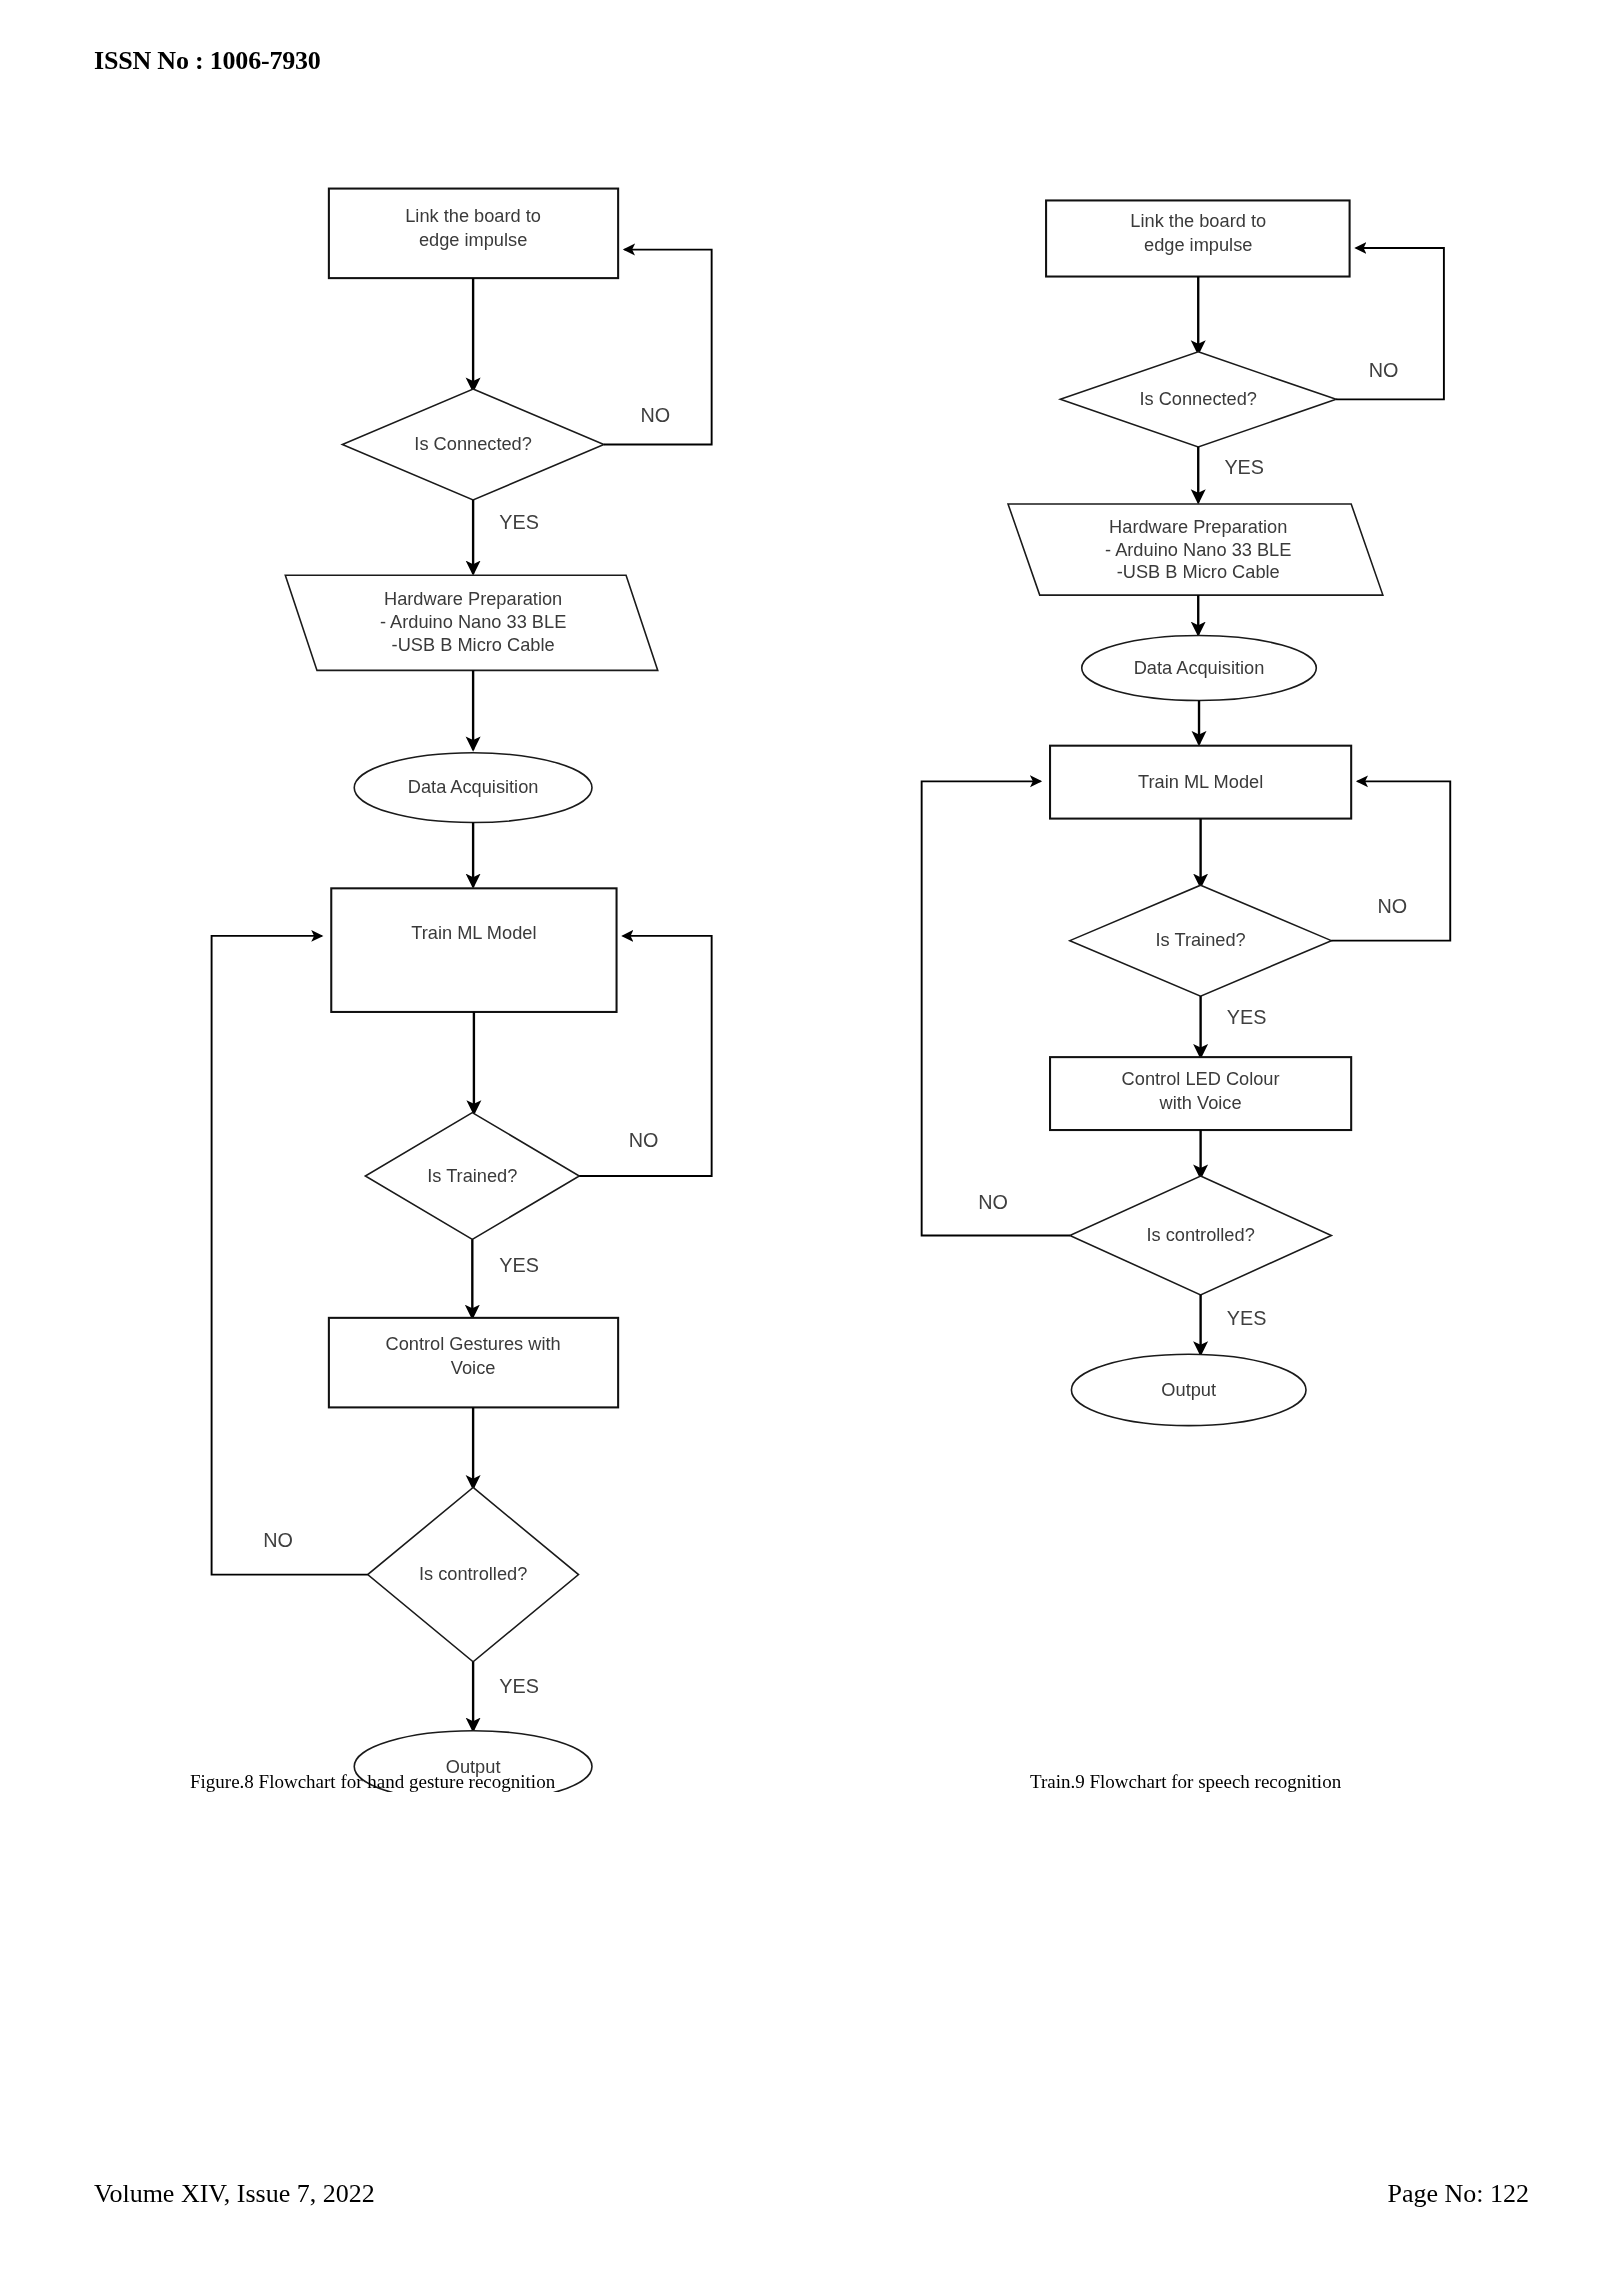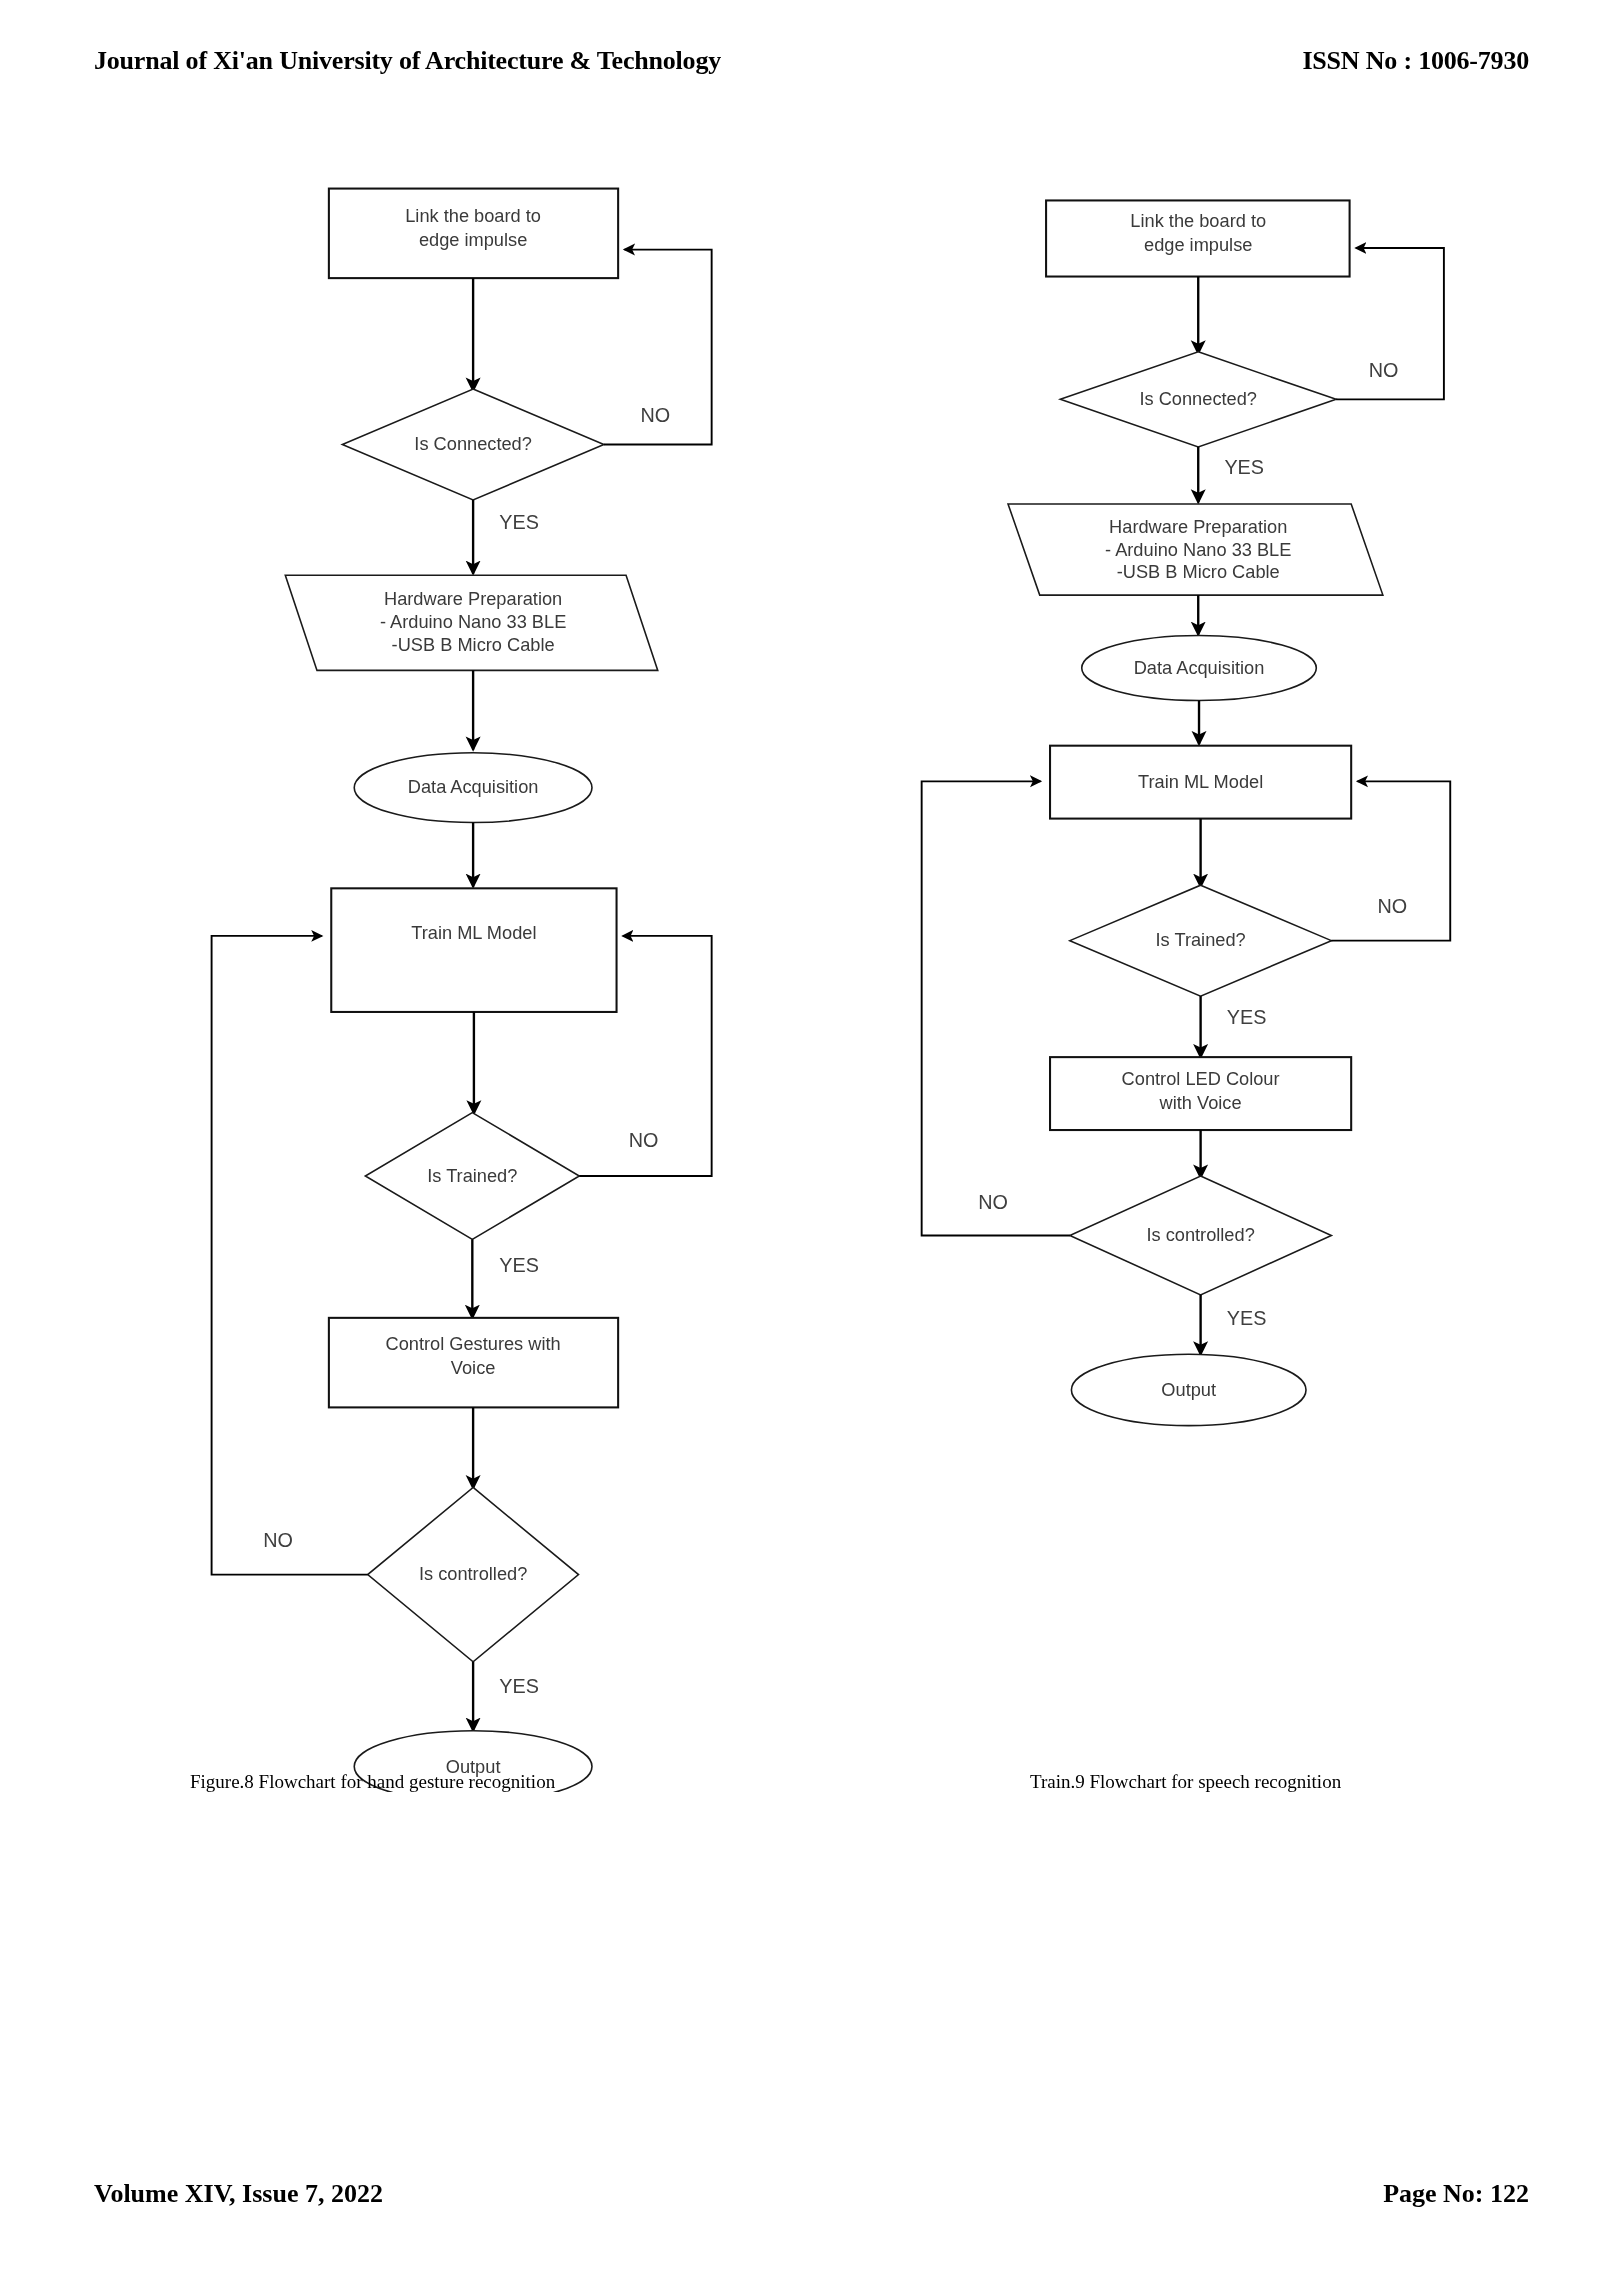--- a/index.html
+++ b/index.html
@@ -72,21 +72,21 @@
     bottom: 86px;
     left: 94px;
     right: 94px;
     display: flex;
     justify-content: space-between;
     align-items: baseline;
   }
   .footer-volume,
   .footer-page {
     font-family: "Liberation Serif", serif;
-    font-weight: bold;
+    font-weight: normal;
     font-size: 26px;
     white-space: nowrap;
   }
 
   
   .node-text {
     font-family: "Liberation Sans", sans-serif;
     font-size: 23px;
     fill: #3a3a3a;
     text-anchor: middle;
@@ -121,21 +121,20 @@
     stroke: #000000;
     stroke-width: 2.4;
   }
 </style>
 </head>
 <body>
 
 <div class="page">
 
   <div class="runhead">
-    <span class="runhead-journal">Journal of Xi'an University of Architecture &amp; Technology</span>
     <span class="runhead-issn">ISSN No : 1006-7930</span>
   </div>
 
   <div class="figures">
     <svg class="figure-svg" viewBox="0 0 2048 2060" xmlns="http://www.w3.org/2000/svg">
       <defs>
         <marker id="arrow" viewBox="0 0 12 12" refX="9.5" refY="6" markerWidth="7" markerHeight="7" orient="auto-start-reverse">
           <path d="M 0 0.6 L 11 6 L 0 11.4 L 2.6 6 Z" fill="#000000"></path>
         </marker>
       </defs>

